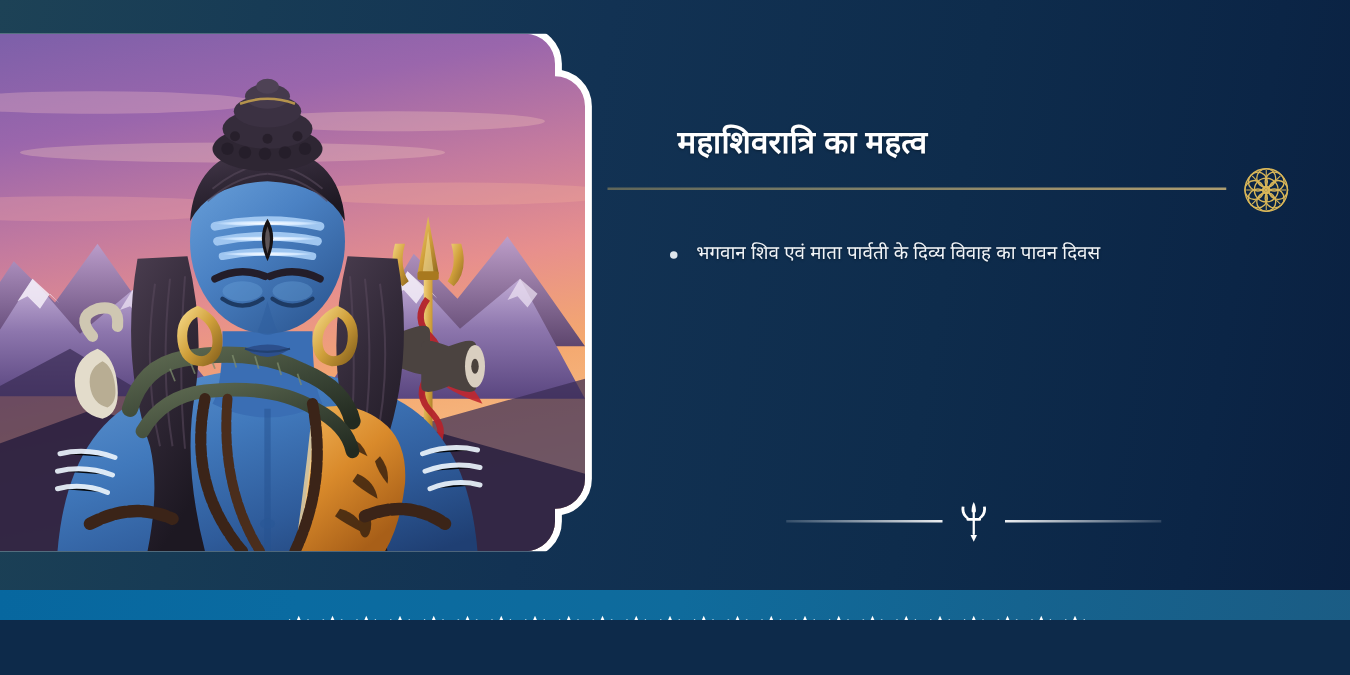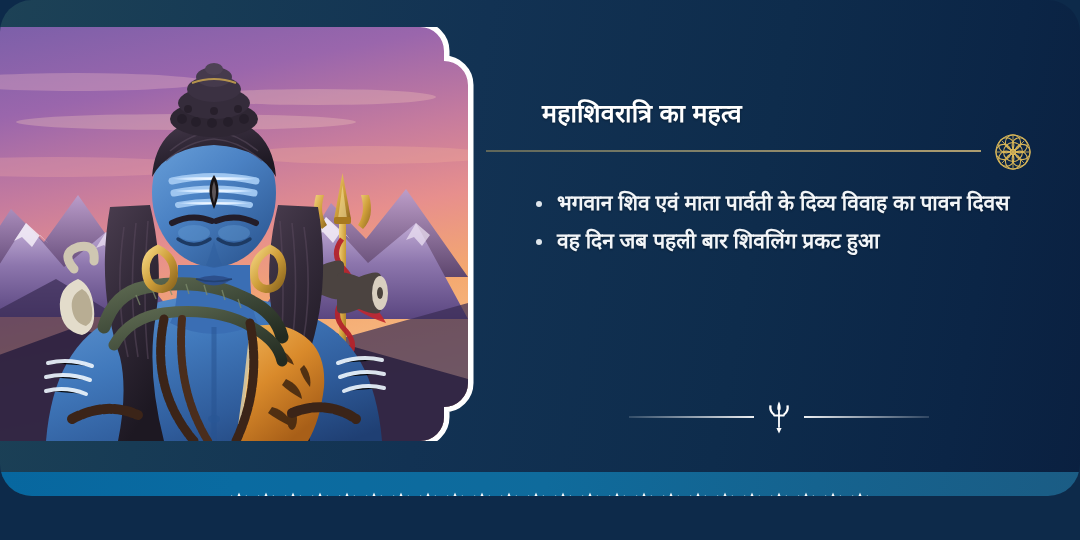--- a/index.html
+++ b/index.html
@@ -4,21 +4,20 @@
 <style>
   html,body{margin:0;padding:0;background:#0d2a4a;}
   *{box-sizing:border-box;}
 
   #poster{
     position:relative;
     width:1080px;height:496px;
     overflow:hidden;
     font-family:"Liberation Sans","DejaVu Sans",sans-serif;
     background:linear-gradient(100deg,#1d4256 0%,#173b55 18%,#123253 42%,#0e2c4c 68%,#0b2546 88%,#0a2040 100%);
-    border-radius:32px;
   }
 
   
   #image-card{
     position:absolute;left:-14px;top:27px;
     width:500px;height:414px;
   }
   #image-card .card-frame{
     position:absolute;inset:0;
     filter:drop-shadow(0 0 0 rgba(0,0,0,0));
@@ -49,23 +48,23 @@
     position:absolute;left:991px;top:130px;width:44px;height:44px;
   }
 
   #bullets{
     position:absolute;left:42px;top:185px;width:540px;
     list-style:none;margin:0;padding:0;
   }
   #bullets li{
     position:relative;
     color:#f2f5f8;
-    font-size:21px;
+    font-size:15px;
     line-height:36px;
-    font-weight:bold;
+    font-weight:normal;
     padding-left:29px;
     margin-bottom:2px;
     text-shadow:0 1px 2px rgba(0,0,0,.35);
   }
   #bullets li::before{
     content:"";
     position:absolute;left:8px;top:16px;
     width:6px;height:6px;border-radius:50%;
     background:#dfe6ec;
   }
@@ -358,21 +357,20 @@
       </g>
     </svg>
   </div>
 
   <div id="content">
     <h1 id="page-title">महाशिवरात्रि का महत्व</h1>
     <div id="title-rule"></div>
 
     <ul id="bullets">
       <li>भगवान शिव एवं माता पार्वती के दिव्य विवाह का पावन दिवस</li>
-      <li>वह दिन जब पहली बार शिवलिंग प्रकट हुआ</li>
     </ul>
 
     <div id="bottom-ornament">
       <span class="rule left"></span>
       <svg id="trishul-icon" viewBox="0 0 30 34">
         <g fill="#ffffff">
           <rect x="14.1" y="6" width="1.8" height="22" rx="0.9"></rect>
           <path d="M15,1.5 c1.4,2.6 1.9,5.4 1.6,8.2 l-1.6,0 l-1.6,0 c-0.3,-2.8 0.2,-5.6 1.6,-8.2 Z"></path>
           <path d="M5.4,5.2 c-0.9,4.6 0.9,8.2 4.6,10.4 l1.0,-1.5 c-2.8,-2.0 -4.0,-4.8 -3.4,-8.7 Z"></path>
           <path d="M24.6,5.2 c0.9,4.6 -0.9,8.2 -4.6,10.4 l-1.0,-1.5 c2.8,-2.0 4.0,-4.8 3.4,-8.7 Z"></path>

